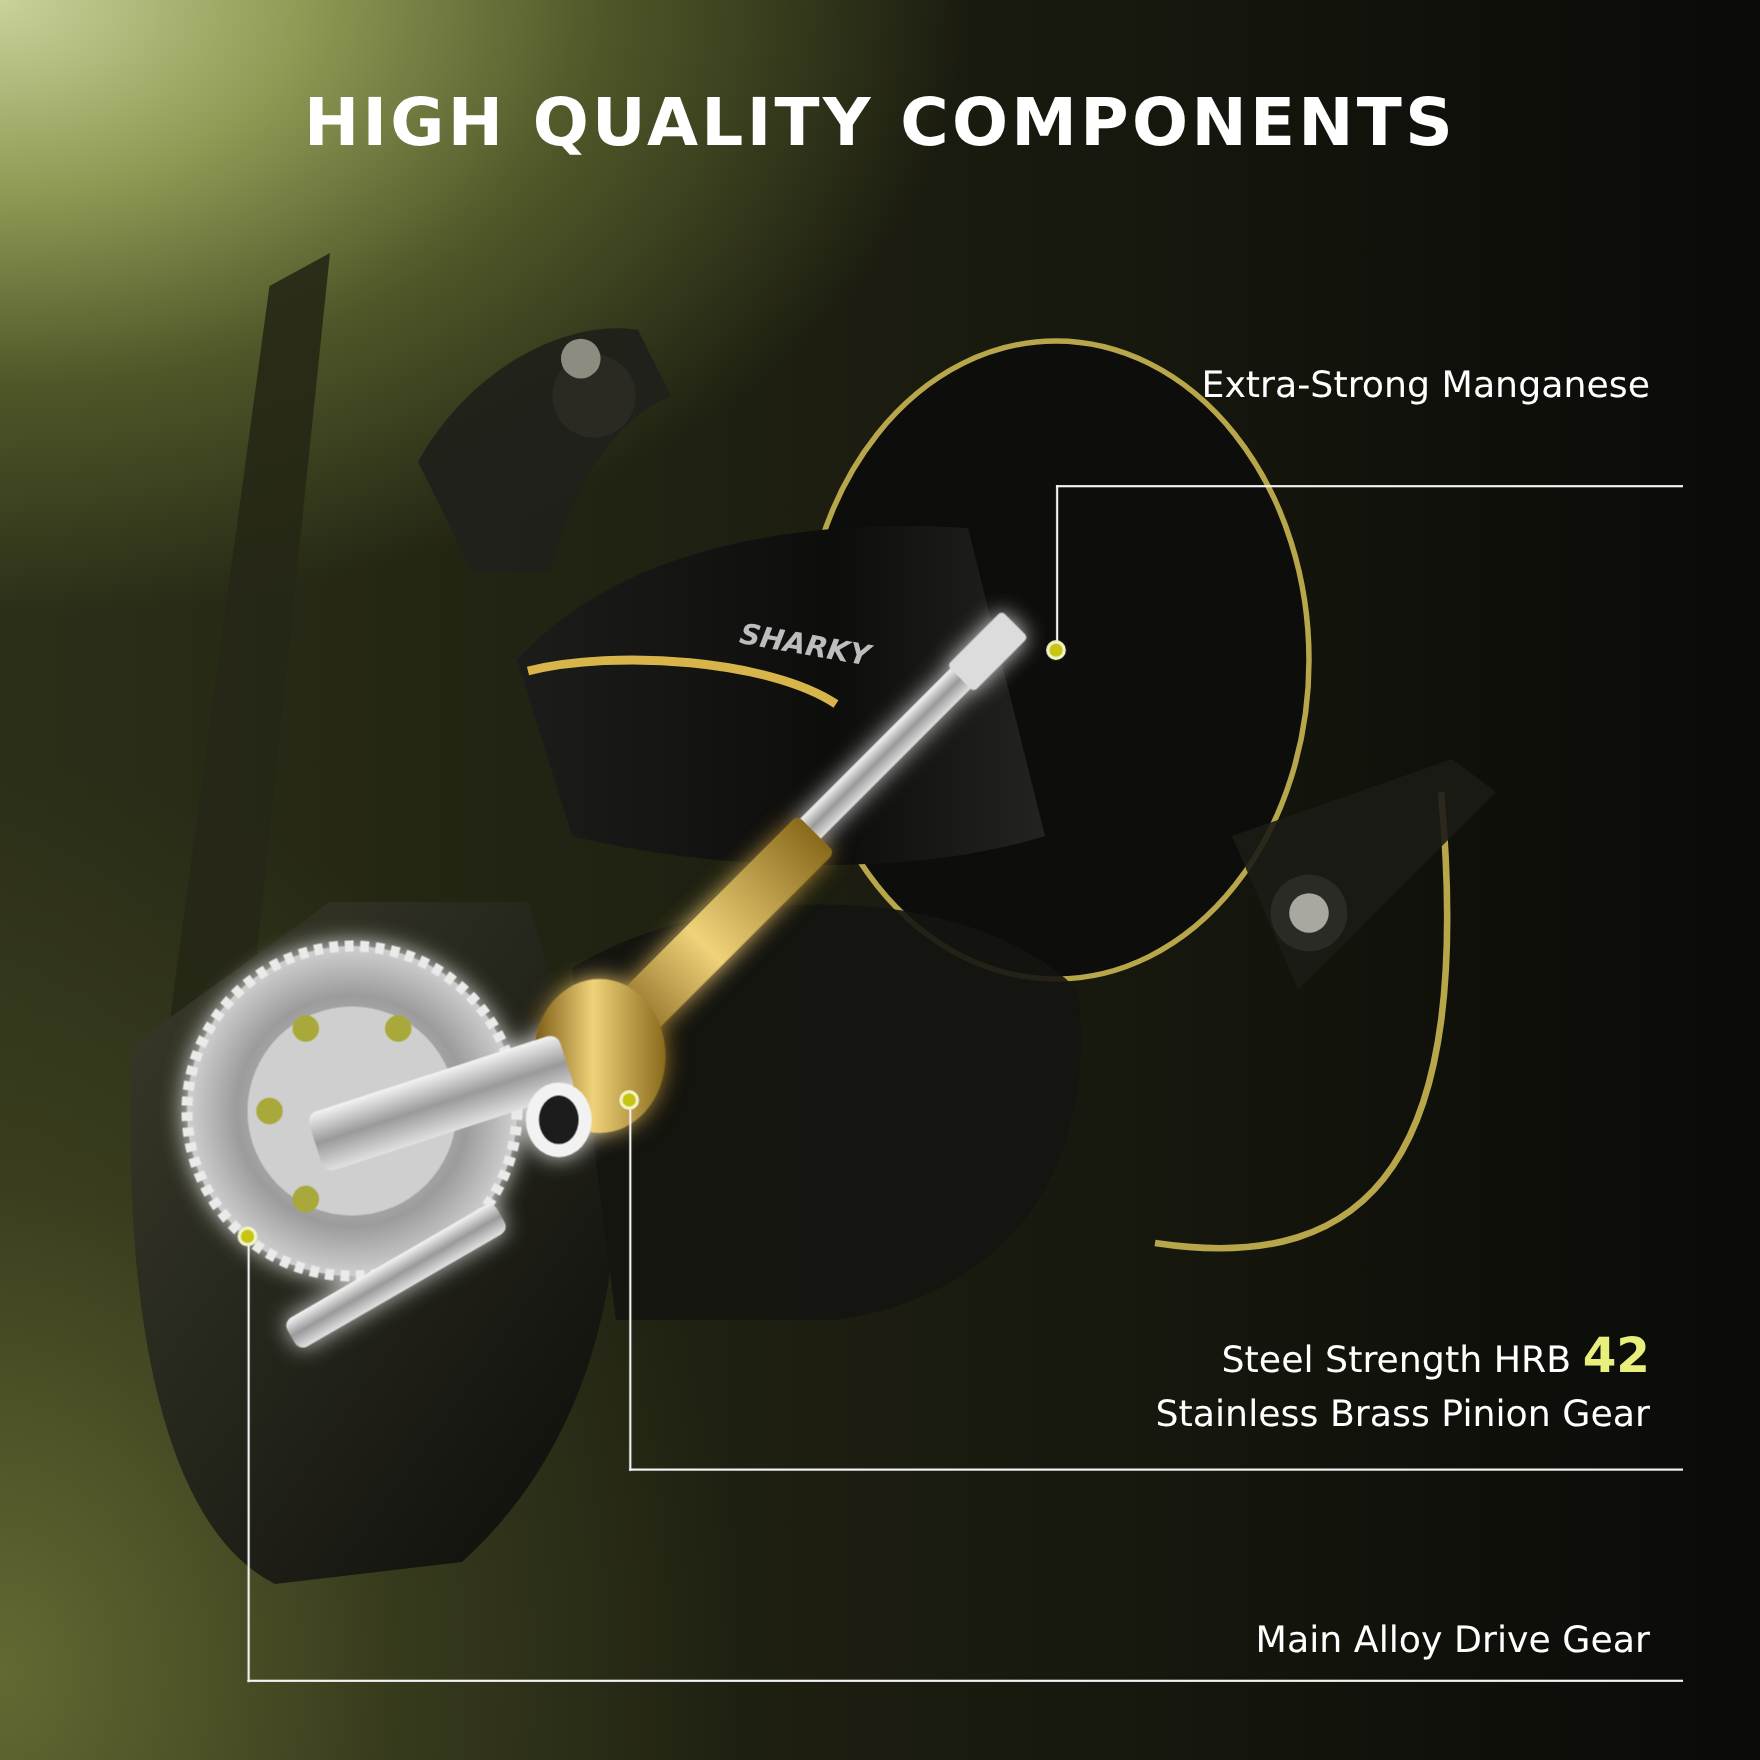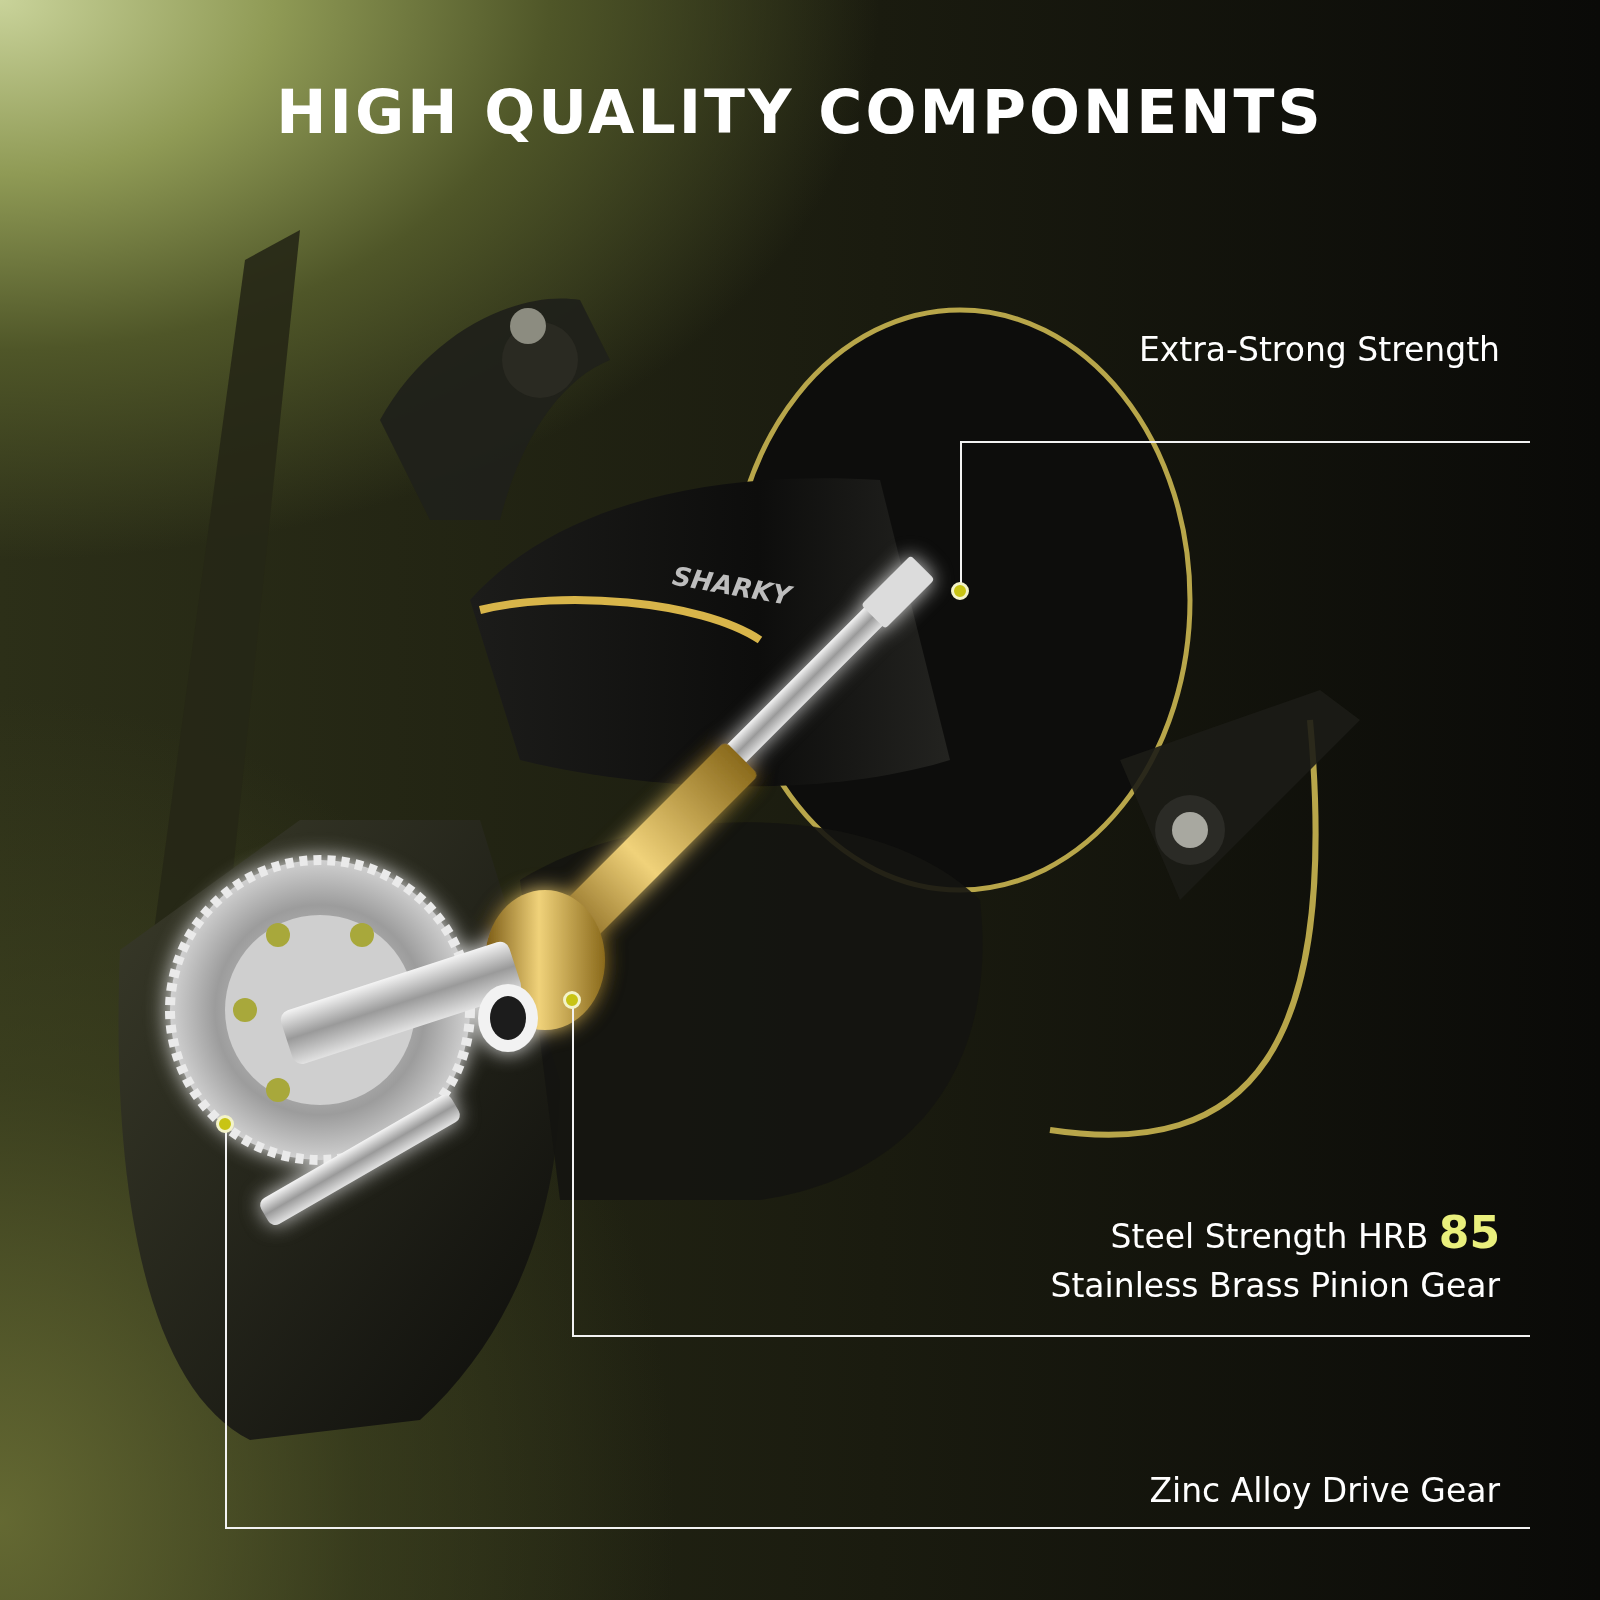--- a/index.html
+++ b/index.html
@@ -120,34 +120,34 @@
 
       <g transform="rotate(-30 360 1160)">
         <rect x="250" y="1145" width="220" height="30" rx="8" fill="url(#steelG)"></rect>
       </g>
     </g>
   </svg>
 
   <div class="title">HIGH QUALITY COMPONENTS</div>
 
   <div class="callout-text" style="top:325px;">
-    <div>Extra-Strong Strength</div>
+    <div>Extra-Strong Manganese</div>
   </div>
   <div class="hline" style="left:960px; top:441px; width:570px;"></div>
   <div class="vline" style="left:960px; top:441px; height:150px;"></div>
   <div class="dot" style="left:951px; top:582px;"></div>
 
   <div class="callout-text" style="top:1208px;">
-    <div><span>Steel Strength HRB </span><span class="hl">85</span></div>
+    <div><span>Steel Strength HRB </span><span class="hl">42</span></div>
     <div>Stainless Brass Pinion Gear</div>
   </div>
   <div class="hline" style="left:572px; top:1335px; width:958px;"></div>
   <div class="vline" style="left:572px; top:1000px; height:337px;"></div>
   <div class="dot" style="left:563px; top:991px;"></div>
 
   <div class="callout-text" style="top:1466px;">
-    <div>Zinc Alloy Drive Gear</div>
+    <div>Main Alloy Drive Gear</div>
   </div>
   <div class="hline" style="left:225px; top:1527px; width:1305px;"></div>
   <div class="vline" style="left:225px; top:1124px; height:405px;"></div>
   <div class="dot" style="left:216px; top:1115px;"></div>
 
 </div>
 
 </body></html>

